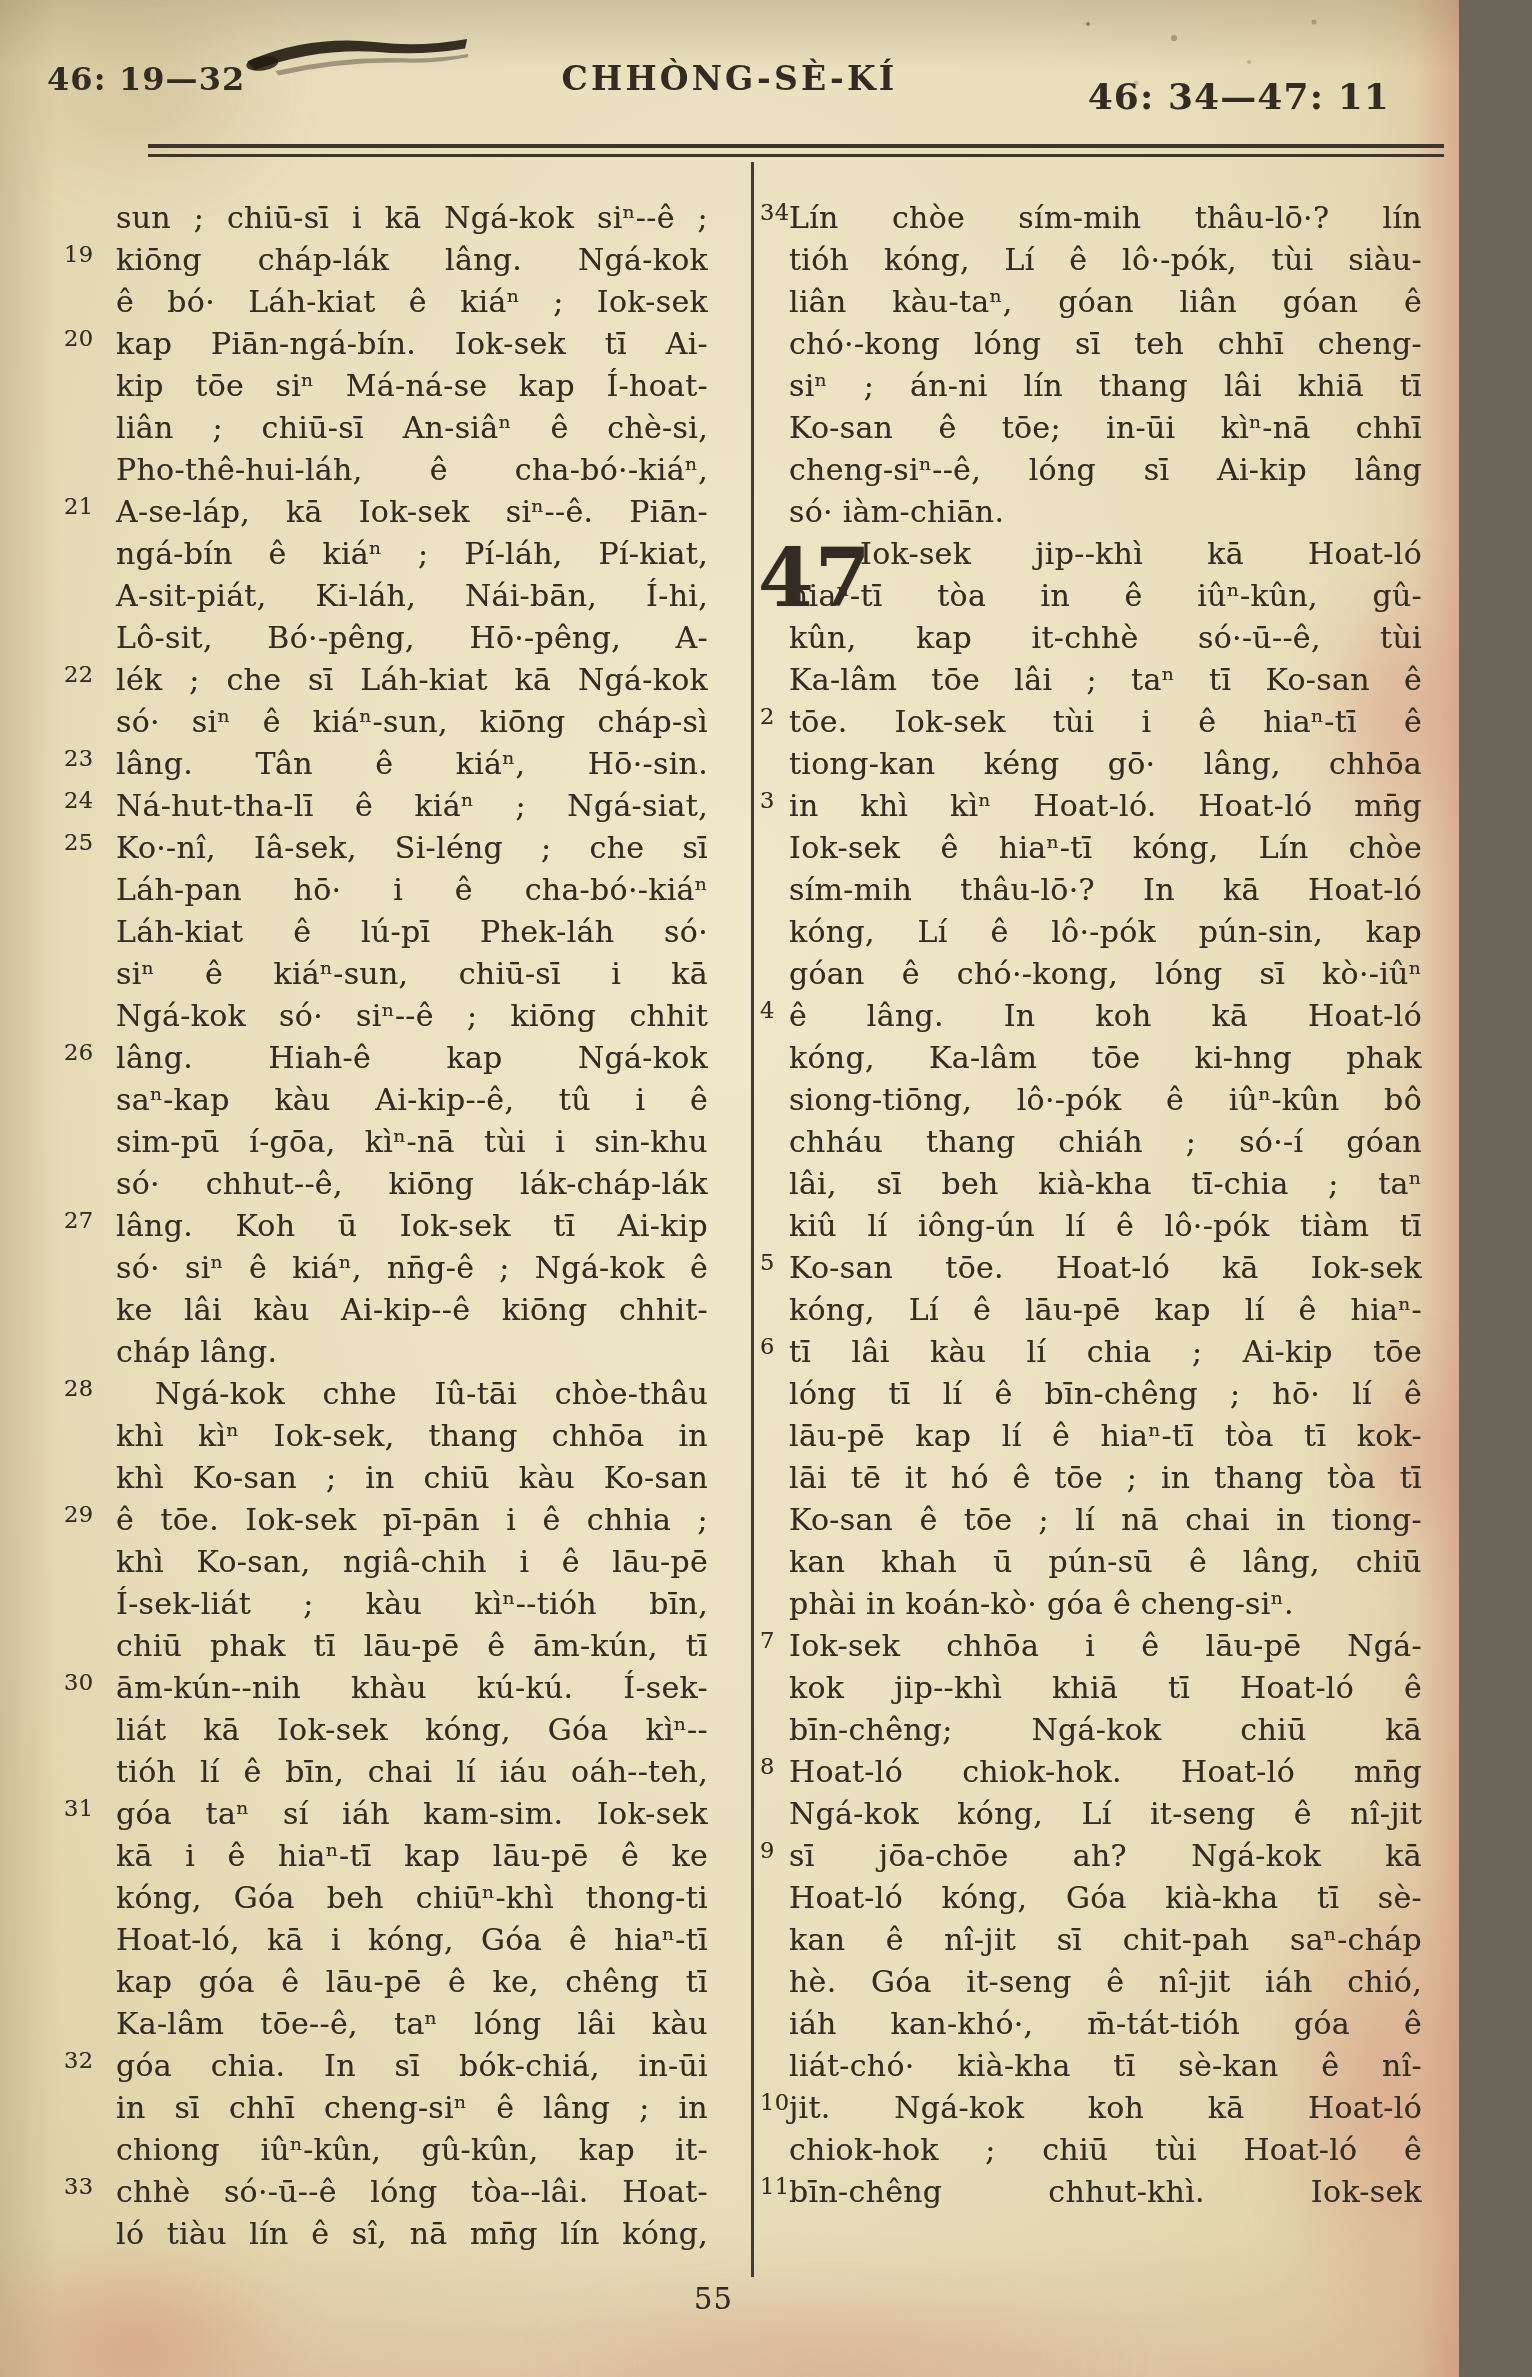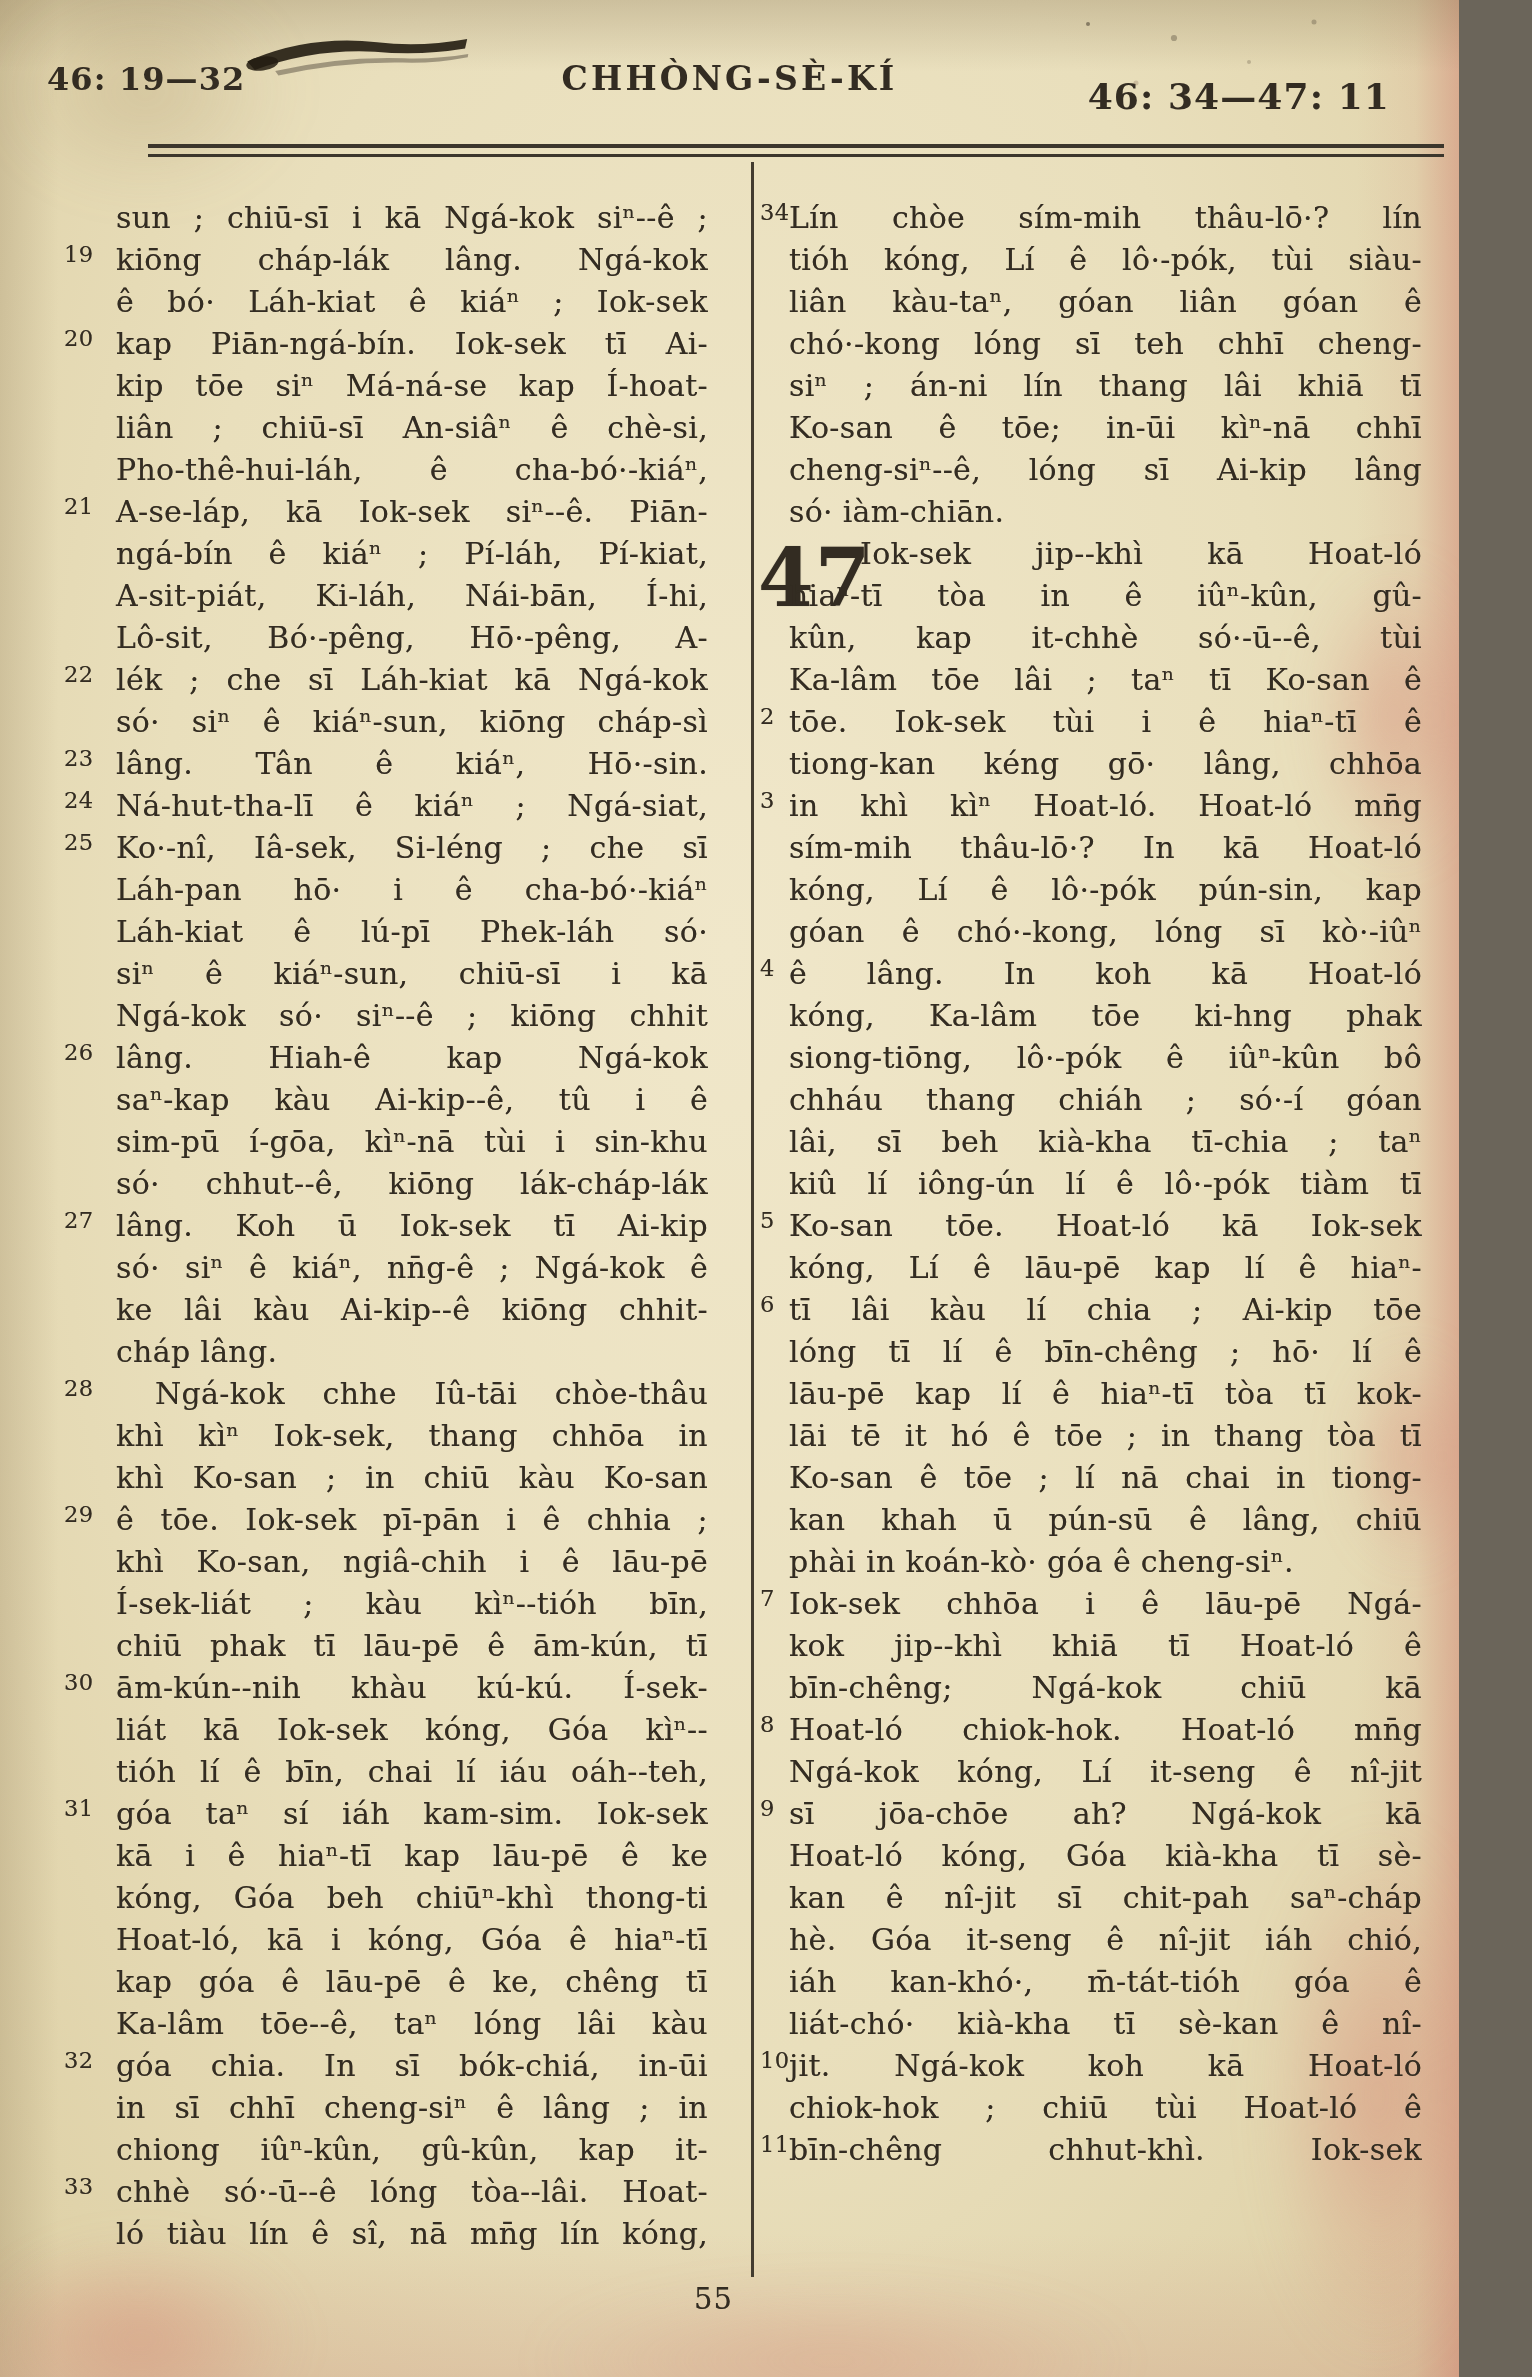--- a/index.html
+++ b/index.html
@@ -306,20 +306,23 @@
         <span class="line-text">tōe.  Iok-sek tùi i ê hiaⁿ-tī ê</span>
       </div>
       <div class="line">
         <span class="line-text">tiong-kan kéng gō· lâng, chhōa</span>
       </div>
       <div class="line">
         <span class="verse-num">3</span>
         <span class="line-text">in khì kìⁿ Hoat-ló.  Hoat-ló mn̄g</span>
       </div>
       <div class="line">
+        <span class="line-text">Iok-sek ê hiaⁿ-tī kóng, Lín chòe</span>
+      </div>
+      <div class="line">
         <span class="line-text">sím-mih thâu-lō·?  In kā Hoat-ló</span>
       </div>
       <div class="line">
         <span class="line-text">kóng, Lí ê lô·-pók pún-sin, kap</span>
       </div>
       <div class="line">
         <span class="line-text">góan ê chó·-kong, lóng sī kò·-iûⁿ</span>
       </div>
       <div class="line">
         <span class="verse-num">4</span>

